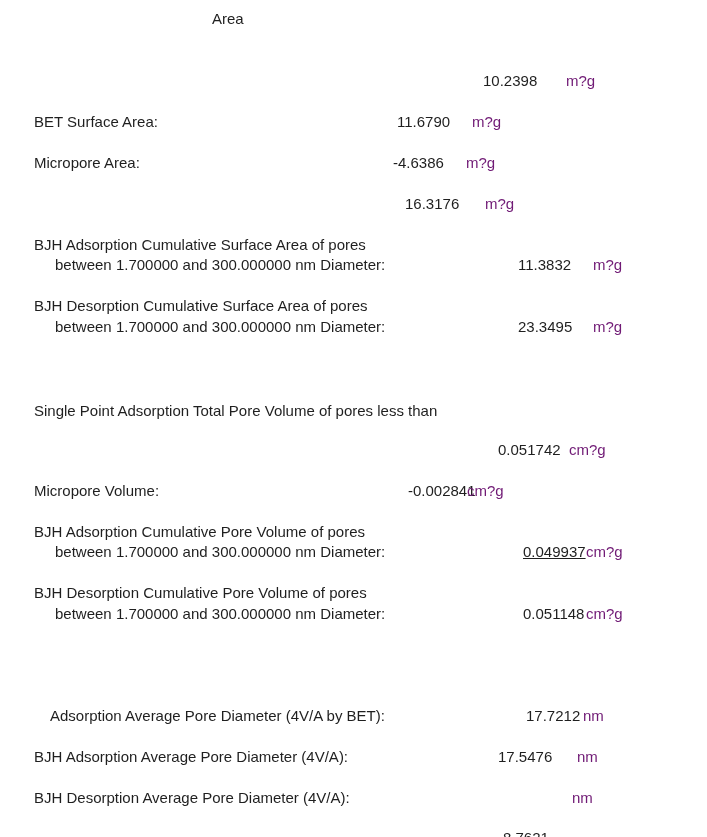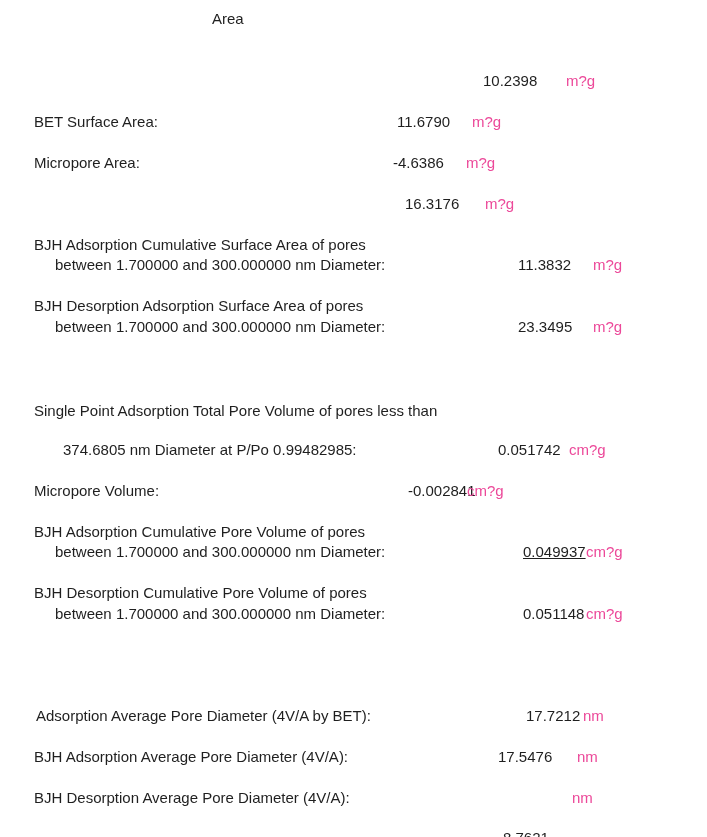--- a/index.html
+++ b/index.html
@@ -26,21 +26,21 @@
     white-space: nowrap;
     padding-left: 32px;
   }
   .seg {
     position: absolute;
     top: 0;
   }
   .title { color: #1f1f1f; }
   .label { color: #1f1f1f; }
   .value { color: #1f1f1f; }
-  .unit  { color: #ec4899; }
+  .unit  { color: #701a75; }
 </style>
 </head>
 <body>
 
 <div id="report" style="background: rgb(255, 255, 255); color: rgb(31, 31, 31);">
     <div class="tline" style="top: 9px;">
       <span class="seg title" style="left: 212px;">Area</span>
     </div>
     <div class="tline" style="top: 70.5px;">
       <span class="seg value" style="left: 483px;">10.2398</span>
@@ -62,32 +62,31 @@
     </div>
     <div class="tline" style="top: 234.5px;">
       <span class="seg label" style="left: 34px;">BJH Adsorption Cumulative Surface Area of pores</span>
     </div>
     <div class="tline" style="top: 255px;">
       <span class="seg label" style="left: 55px;">between 1.700000 and 300.000000 nm Diameter:</span>
       <span class="seg value" style="left: 518px;">11.3832</span>
       <span class="seg unit" style="left: 593px;">m?g</span>
     </div>
     <div class="tline" style="top: 296px;">
-      <span class="seg label" style="left: 34px;">BJH Desorption Adsorption Surface Area of pores</span>
+      <span class="seg label" style="left: 34px;">BJH Desorption Cumulative Surface Area of pores</span>
     </div>
     <div class="tline" style="top: 316.5px;">
       <span class="seg label" style="left: 55px;">between 1.700000 and 300.000000 nm Diameter:</span>
       <span class="seg value" style="left: 518px;">23.3495</span>
       <span class="seg unit" style="left: 593px;">m?g</span>
     </div>
     <div class="tline" style="top: 401px;">
       <span class="seg label" style="left: 34px;">Single Point Adsorption Total Pore Volume of pores less than</span>
     </div>
     <div class="tline" style="top: 439.5px;">
-      <span class="seg label" style="left: 63px;">374.6805 nm Diameter at P/Po 0.99482985:</span>
       <span class="seg value" style="left: 498px;">0.051742</span>
       <span class="seg unit" style="left: 569px;">cm?g</span>
     </div>
     <div class="tline" style="top: 480.5px;">
       <span class="seg label" style="left: 34px;">Micropore Volume:</span>
       <span class="seg value" style="left: 408px;">-0.002841</span>
       <span class="seg unit" style="left: 467px;">cm?g</span>
     </div>
     <div class="tline" style="top: 521.5px;">
       <span class="seg label" style="left: 34px;">BJH Adsorption Cumulative Pore Volume of pores</span>
@@ -99,21 +98,21 @@
     </div>
     <div class="tline" style="top: 583px;">
       <span class="seg label" style="left: 34px;">BJH Desorption Cumulative Pore Volume of pores</span>
     </div>
     <div class="tline" style="top: 603.5px;">
       <span class="seg label" style="left: 55px;">between 1.700000 and 300.000000 nm Diameter:</span>
       <span class="seg value" style="left: 523px;">0.051148</span>
       <span class="seg unit" style="left: 586px;">cm?g</span>
     </div>
     <div class="tline" style="top: 706px;">
-      <span class="seg label" style="left: 36px;">Adsorption Average Pore Diameter (4V/A by BET):</span>
+      <span class="seg label" style="left: 50px;">Adsorption Average Pore Diameter (4V/A by BET):</span>
       <span class="seg value" style="left: 508px; margin-left: 18px;">17.7212</span>
       <span class="seg unit" style="left: 583px;">nm</span>
     </div>
     <div class="tline" style="top: 747px;">
       <span class="seg label" style="left: 34px;">BJH Adsorption Average Pore Diameter (4V/A):</span>
       <span class="seg value" style="left: 498px;">17.5476</span>
       <span class="seg unit" style="left: 577px;">nm</span>
     </div>
     <div class="tline" style="top: 788px;">
       <span class="seg label" style="left: 34px;">BJH Desorption Average Pore Diameter (4V/A):</span>

